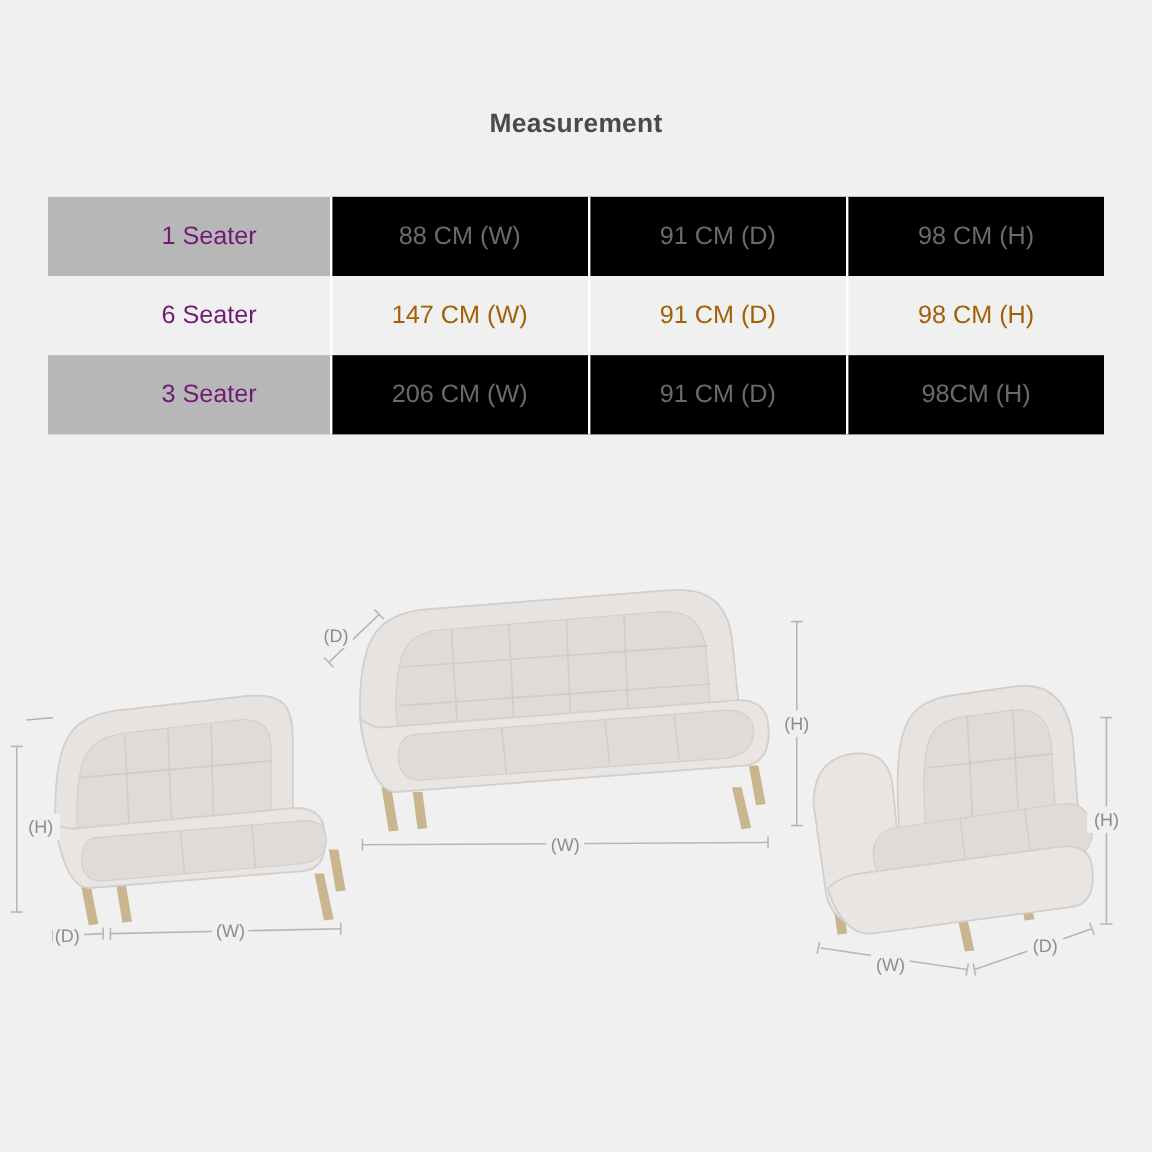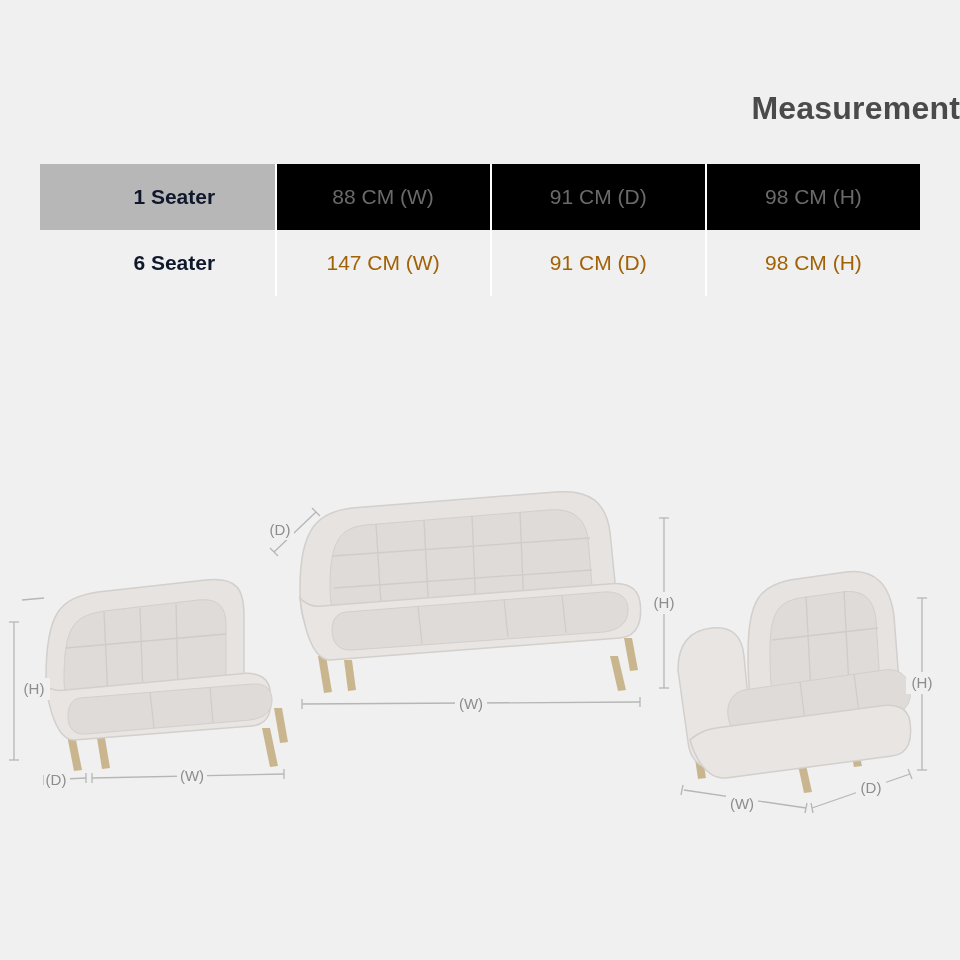--- a/index.html
+++ b/index.html
@@ -19,22 +19,22 @@
     position: absolute;
     inset: 0;
   }
 
   
   .title {
     position: absolute;
     top: 90px;
     left: 0;
     width: 960px;
-    text-align: right;
-    font-size: 32px;
+    text-align: center;
+    font-size: 22px;
     font-weight: bold;
     color: #4a4a4a;
     letter-spacing: 0.2px;
   }
 
   
   .meas-table {
     position: absolute;
     left: 40px;
     top: 164px;
@@ -50,22 +50,22 @@
     color: #5b5b5b;
     padding: 0;
   }
   .meas-table tr.band-grey td {
     background: #000000;
   }
   .meas-table tr.band-light td {
     background: #f0f0f0;
   }
   .meas-table td.label {
-    font-weight: bold;
-    color: #0f172a;
+    font-weight: normal;
+    color: #701a75;
     width: 24%;
     padding-left: 34px;
   }
   .meas-table tr.band-grey td.label {
     background: #b7b7b7;
   }
   .meas-table td.val {
     width: 25.33%;
     font-weight: normal;
     color: #6a6a6a;
@@ -108,20 +108,26 @@
         <td class="val vsep">88 CM (W)</td>
         <td class="val vsep">91 CM (D)</td>
         <td class="val vsep">98 CM (H)</td>
       </tr>
       <tr class="band-light">
         <td class="label">6 Seater</td>
         <td class="val vsep">147 CM (W)</td>
         <td class="val vsep">91 CM (D)</td>
         <td class="val vsep">98 CM (H)</td>
       </tr>
+      <tr class="band-grey">
+        <td class="label">3 Seater</td>
+        <td class="val vsep">206 CM (W)</td>
+        <td class="val vsep">91 CM (D)</td>
+        <td class="val vsep">98CM (H)</td>
+      </tr>
     </tbody>
   </table>
 
   <div class="illus">
     <svg width="960" height="520" viewBox="0 0 960 520" xmlns="http://www.w3.org/2000/svg">
 
       <defs>
         <g id="tuft-lines"></g>
       </defs>
 

